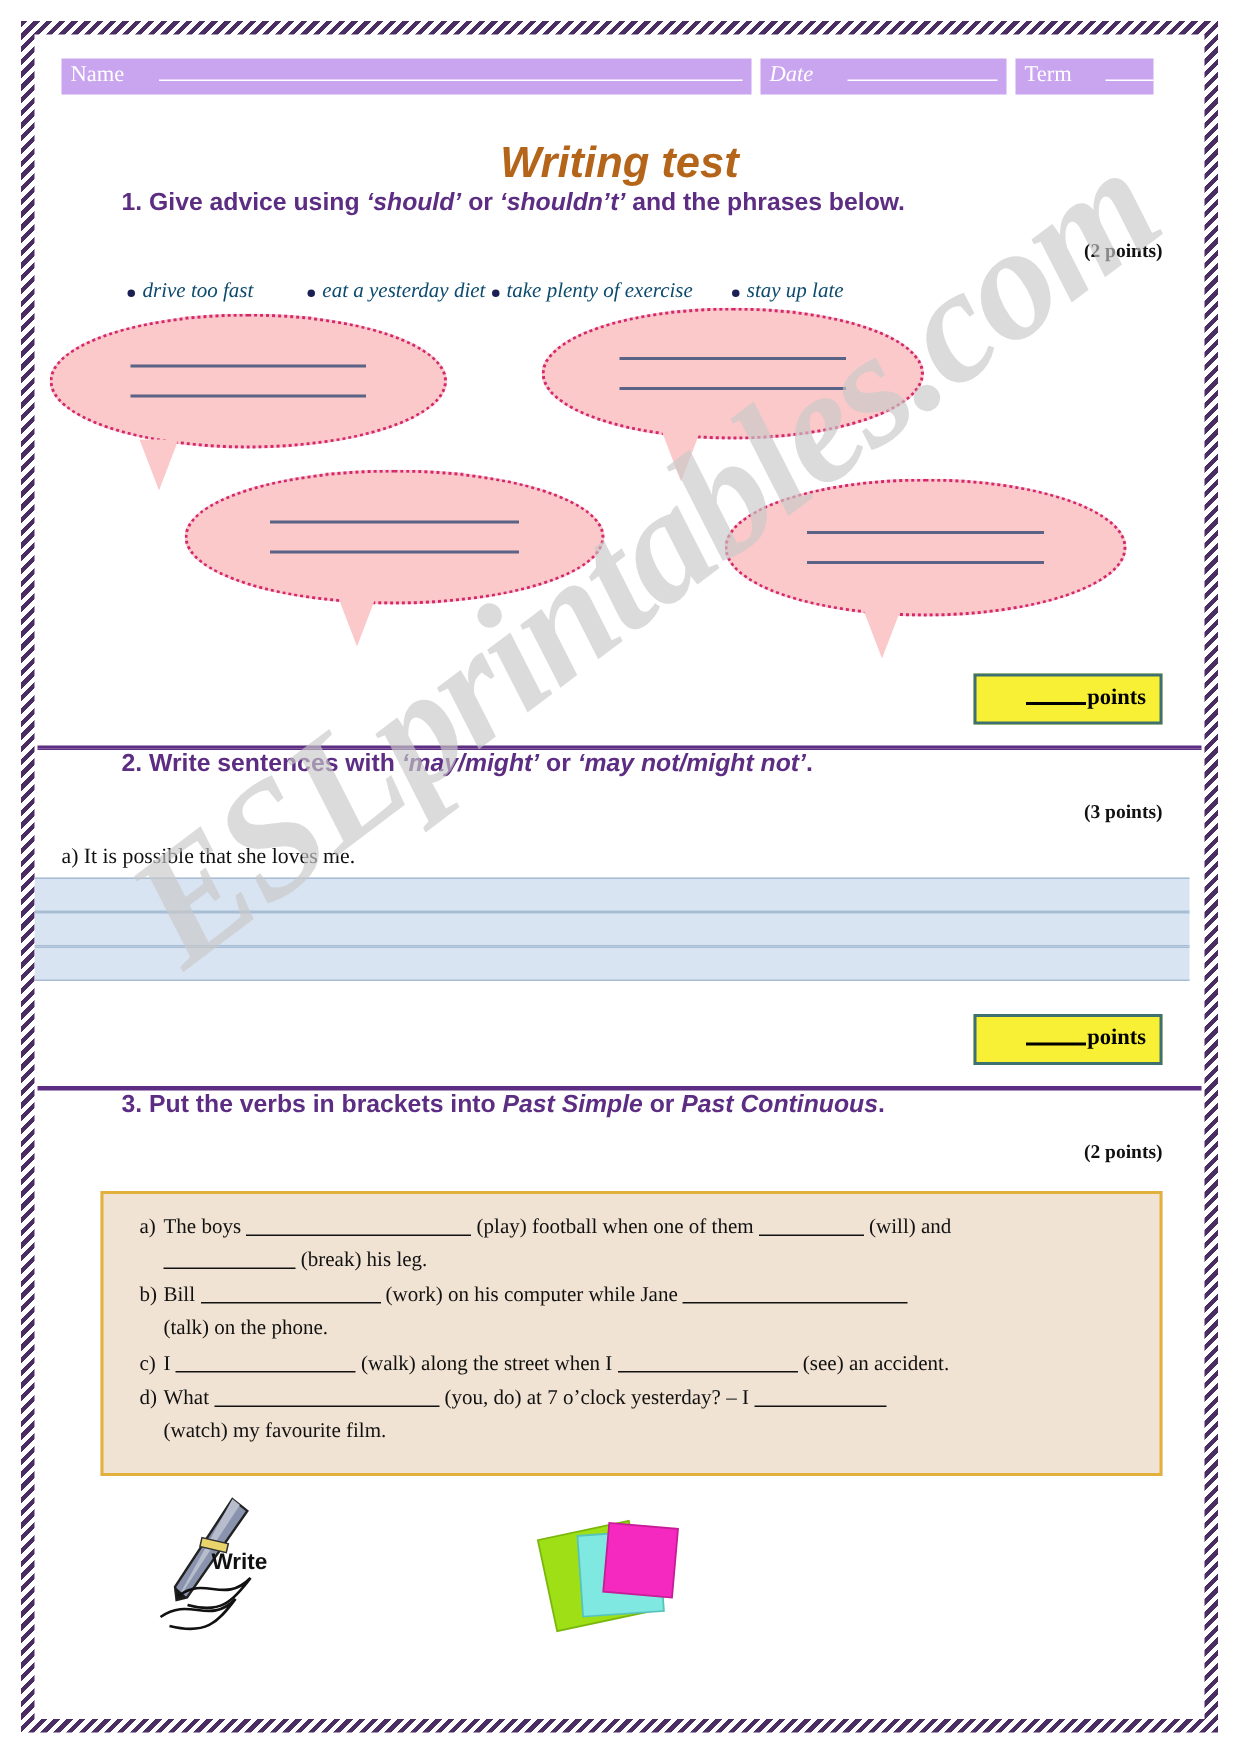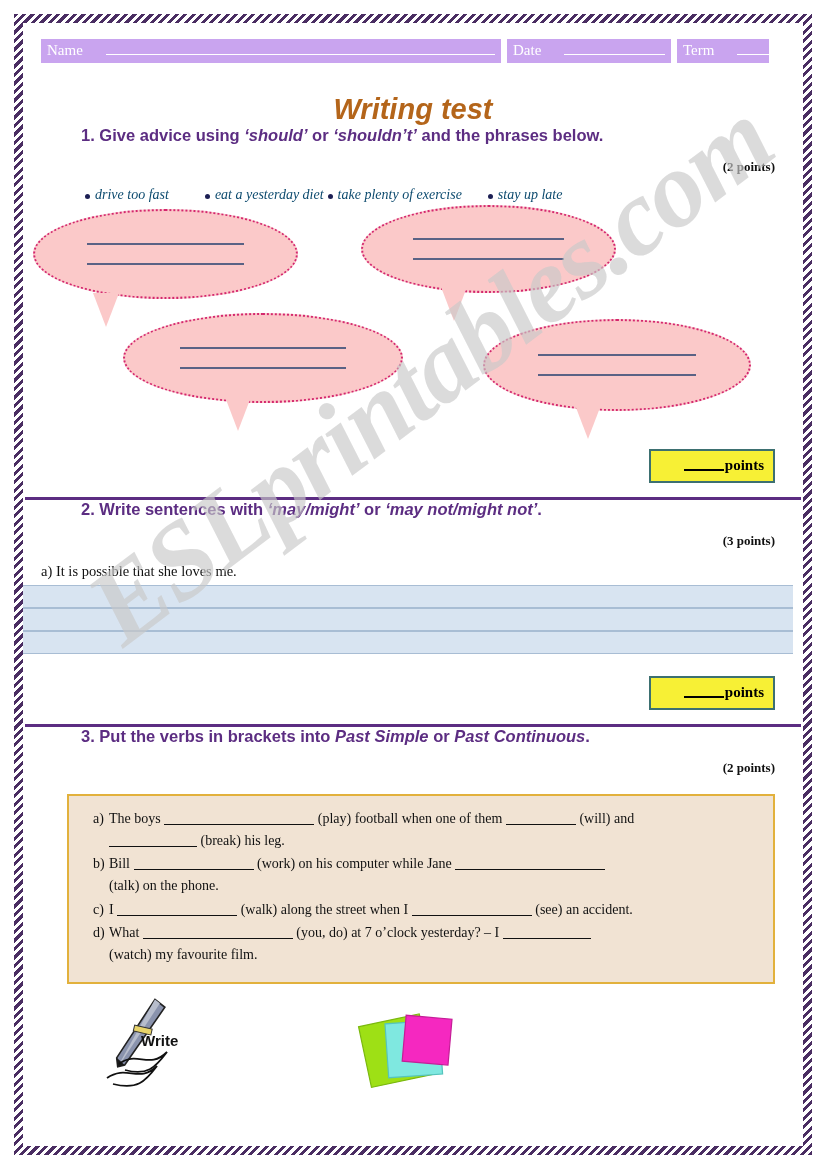--- a/index.html
+++ b/index.html
@@ -71,21 +71,21 @@
     font-family: "Liberation Serif", serif;
     font-size: 15px;
     padding: 3px 6px 4px 6px;
     display: flex;
     align-items: baseline;
     white-space: nowrap;
     overflow: hidden;
     gap: 20px;
   }
   .hdr-name { flex: 0 0 460px; }
-  .hdr-date { flex: 0 0 164px; }
+  .hdr-date { flex: 0 0 164px; font-style: italic; }
   .hdr-term { flex: 0 0 92px; }
   .hdr-label { flex: 0 0 auto; }
   .hdr-rule {
     flex: 1 1 auto;
     border-bottom: 1.5px solid #ffffff;
     height: 12px;
     margin-left: 3px;
   }
   .hdr-term .hdr-rule { flex: 0 0 34px; }
 

